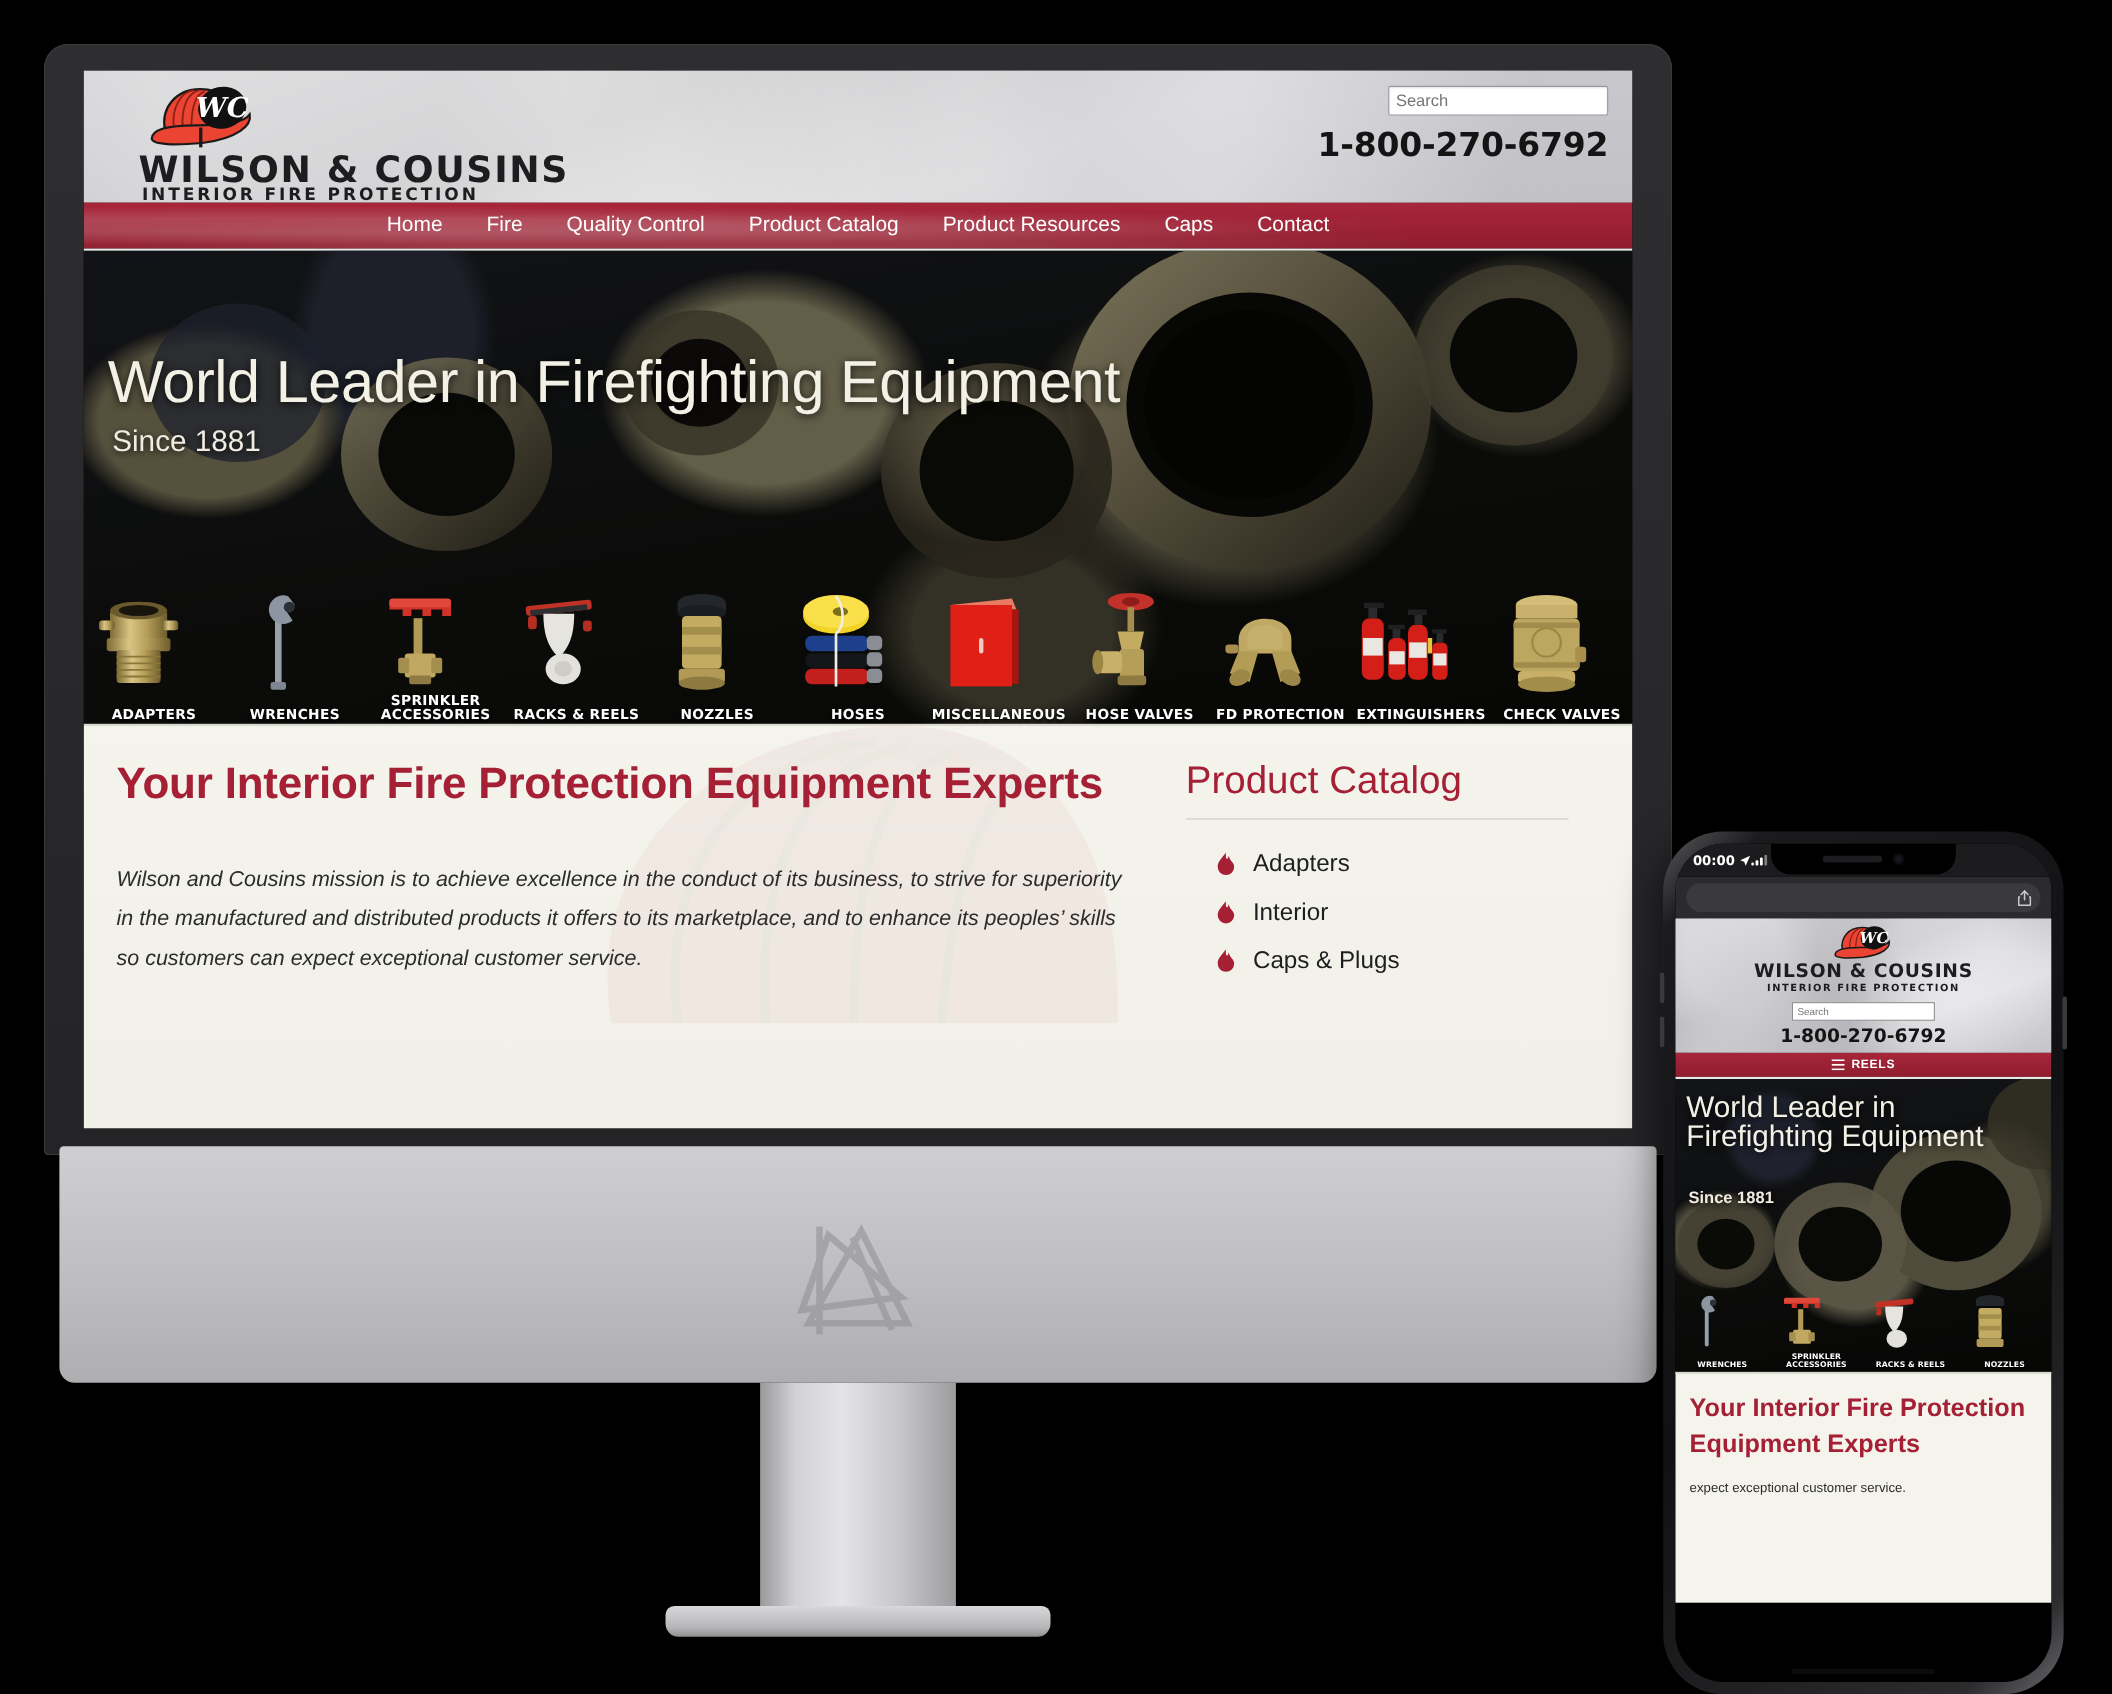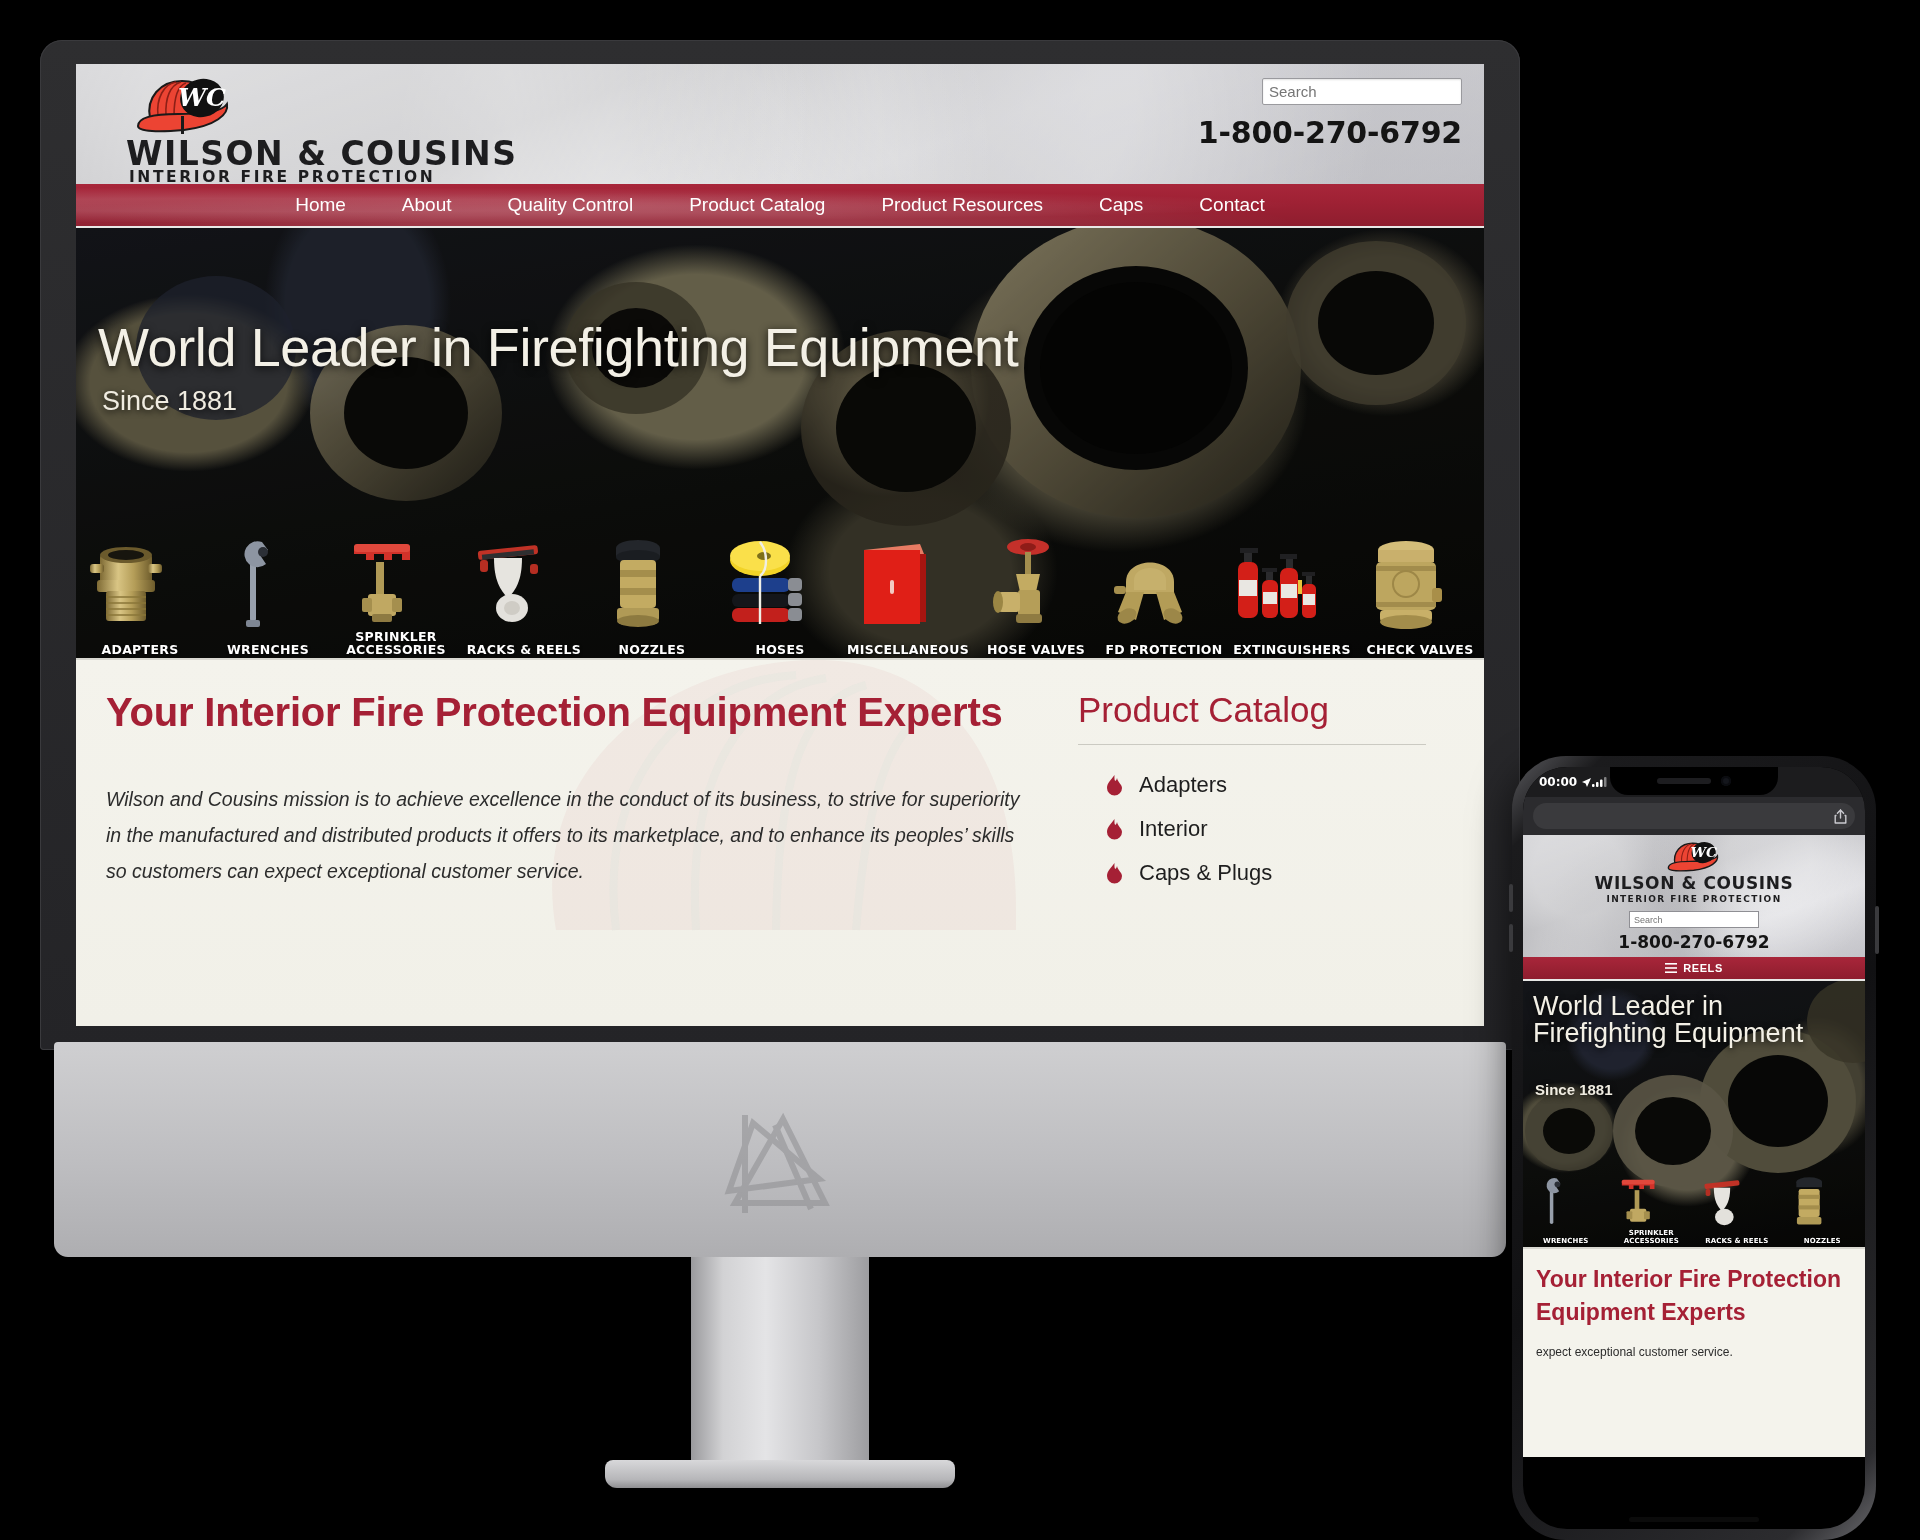--- a/index.html
+++ b/index.html
@@ -81,21 +81,21 @@
     font-weight: 700; font-size: 30px; color: #141414; letter-spacing: -.2px;
   }
 
   
   .nav {
     height: 44px;
     background:
       radial-gradient(ellipse at 14% 50%, rgba(255,255,255,.16) 0 22%, transparent 60%),
       radial-gradient(ellipse at 40% 90%, rgba(255,255,255,.12) 0 18%, transparent 55%),
       linear-gradient(180deg,#a8263a 0%, #9e2134 45%, #8e1d2e 100%);
-    display: flex; align-items: center; justify-content: center; gap: 16px;
+    display: flex; align-items: center; justify-content: center; gap: 0;
     border-bottom: 2px solid #e8e8e6;
   }
   .nav a {
     color: #fff; text-decoration: none; font-size: 19px;
     padding: 0 20px; white-space: nowrap;
     font-family: "Liberation Sans", sans-serif;
   }
 
   
   .hero {
@@ -305,21 +305,21 @@
         </div>
 
         <div class="head-right">
           <input class="search-box" value="" placeholder="Search" style="">
           <div class="phone-num">1-800-270-6792</div>
         </div>
       </div>
 
       <div class="nav">
         <a href="#">Home</a>
-        <a href="#">About</a>
+        <a href="#">Fire</a>
         <a href="#">Quality Control</a>
         <a href="#">Product Catalog</a>
         <a href="#">Product Resources</a>
         <a href="#">Caps</a>
         <a href="#">Contact</a>
       </div>
 
       <div class="hero">
         <svg width="1408" height="430" style="position:absolute;left:0;top:0;">
           <defs>

